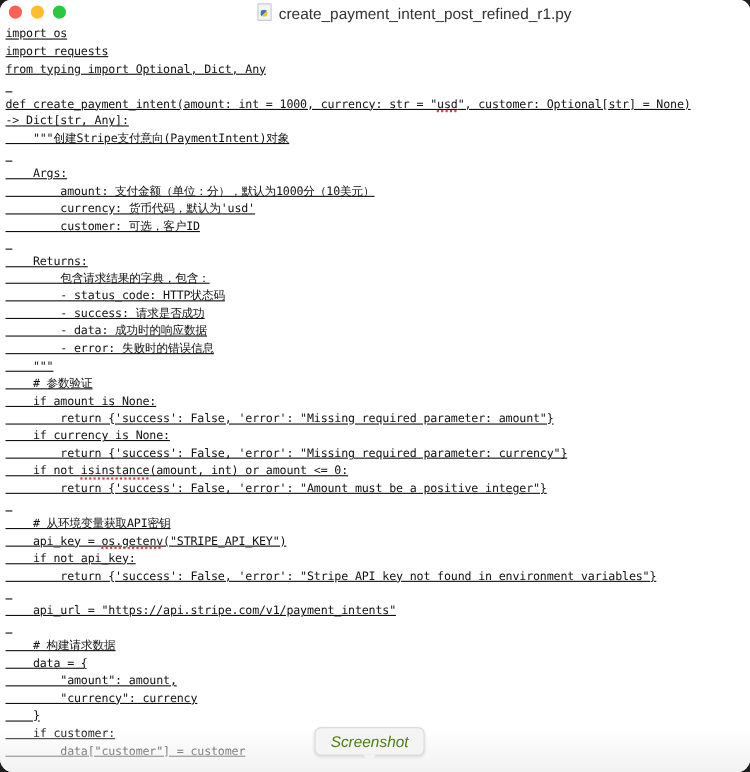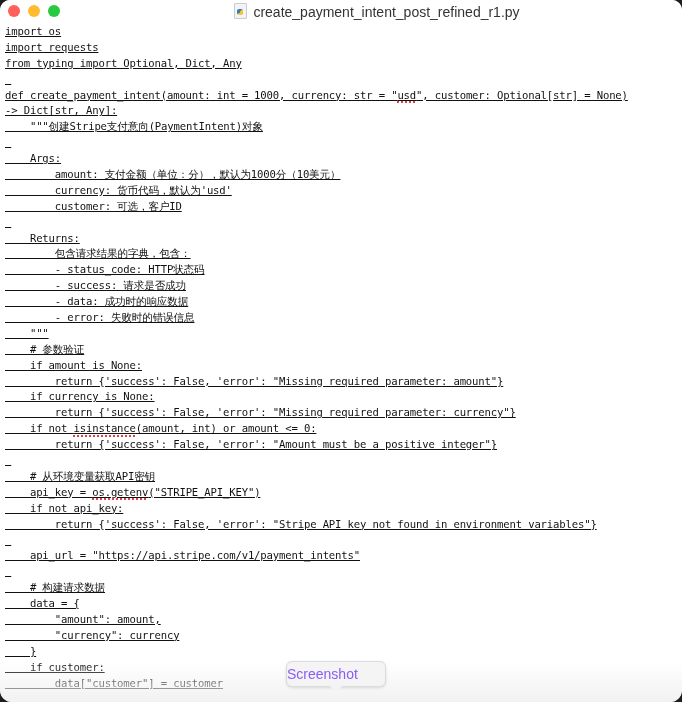--- a/index.html
+++ b/index.html
@@ -38,22 +38,22 @@
     text-decoration: underline dotted #e04040; text-decoration-thickness:2px; text-underline-offset:3px;
   }
   .bottomfade {
     position:absolute; left:0; bottom:0; width:100%; height:40px;
     background:linear-gradient(to bottom, rgba(255,255,255,0), rgba(240,240,240,0.9));
     pointer-events:none;
   }
   .tooltip {
     position:absolute; left:286px; top:661px; width:98px; height:24px;
     background:#f4f4f4; border:1px solid #dcdcdc; border-radius:6px;
-    font-family:"Liberation Sans", sans-serif; font-size:14px; color:#8b5cf6;
-    text-align:left; line-height:24px; box-shadow:0 1px 3px rgba(0,0,0,0.12);
+    font-family:"Liberation Sans", sans-serif; font-size:14px; color:#4d7c0f;
+    text-align:center; line-height:24px; box-shadow:0 1px 3px rgba(0,0,0,0.12);font-style:italic;
   }
   .tooltip::after {
     content:""; position:absolute; left:50%; bottom:-6px; margin-left:-6px;
     width:0; height:0; border-left:6px solid transparent; border-right:6px solid transparent;
     border-top:6px solid #f4f4f4;
   }
 </style>
 </head>
 <body>
 

